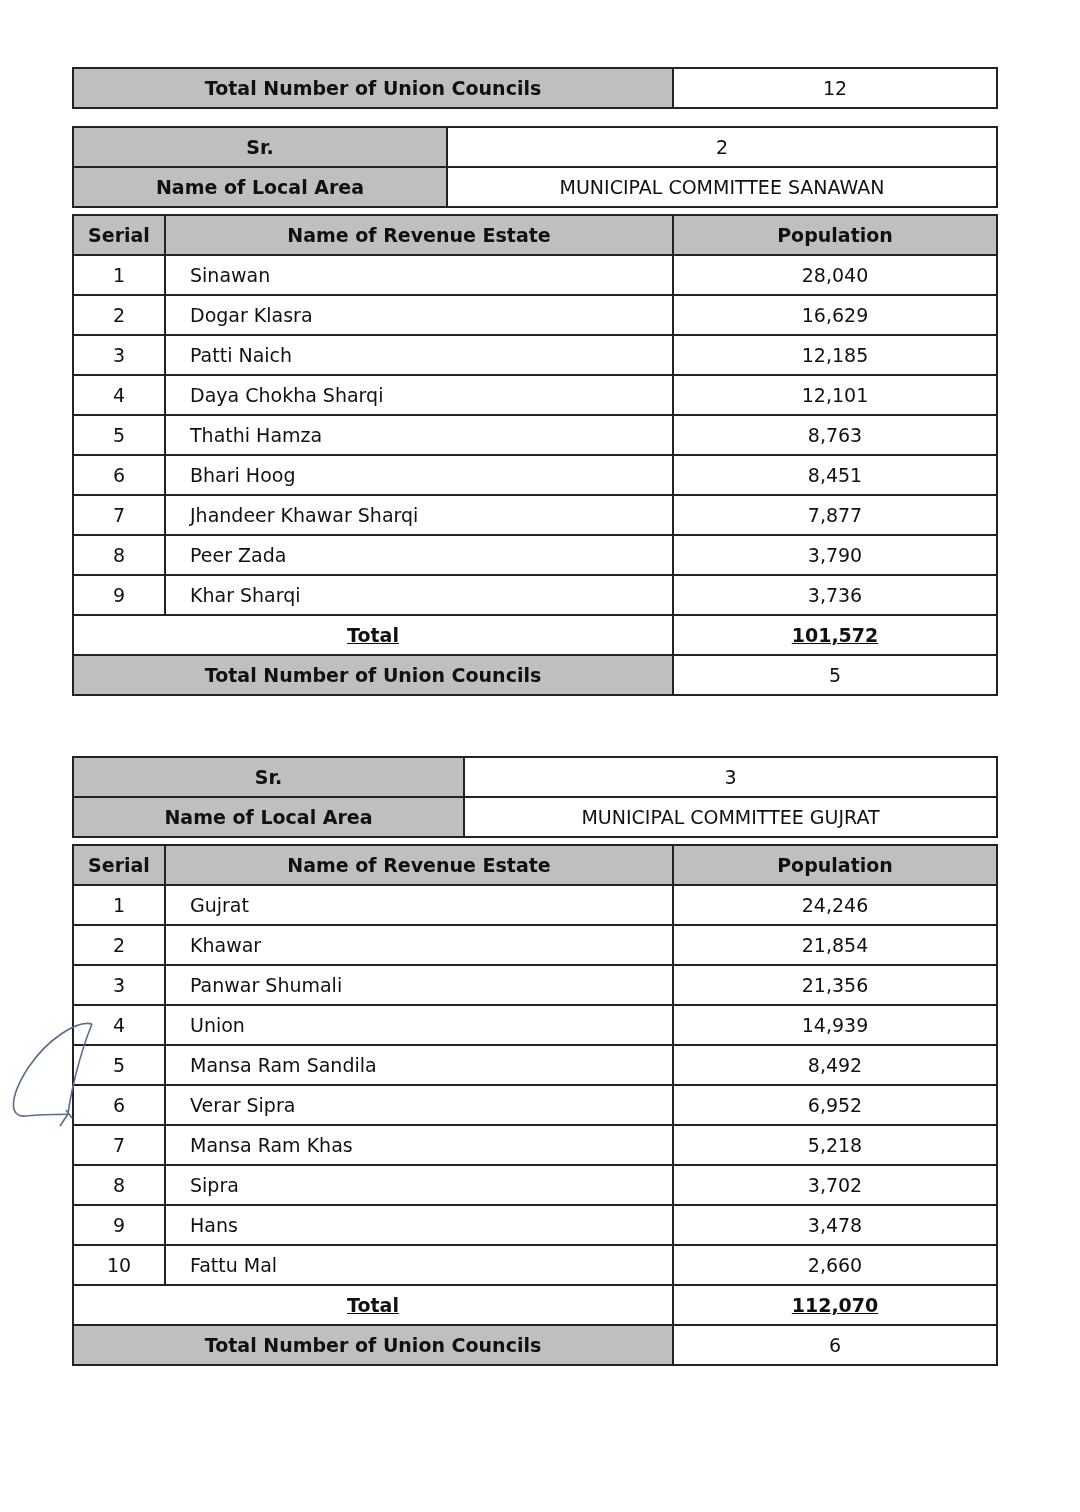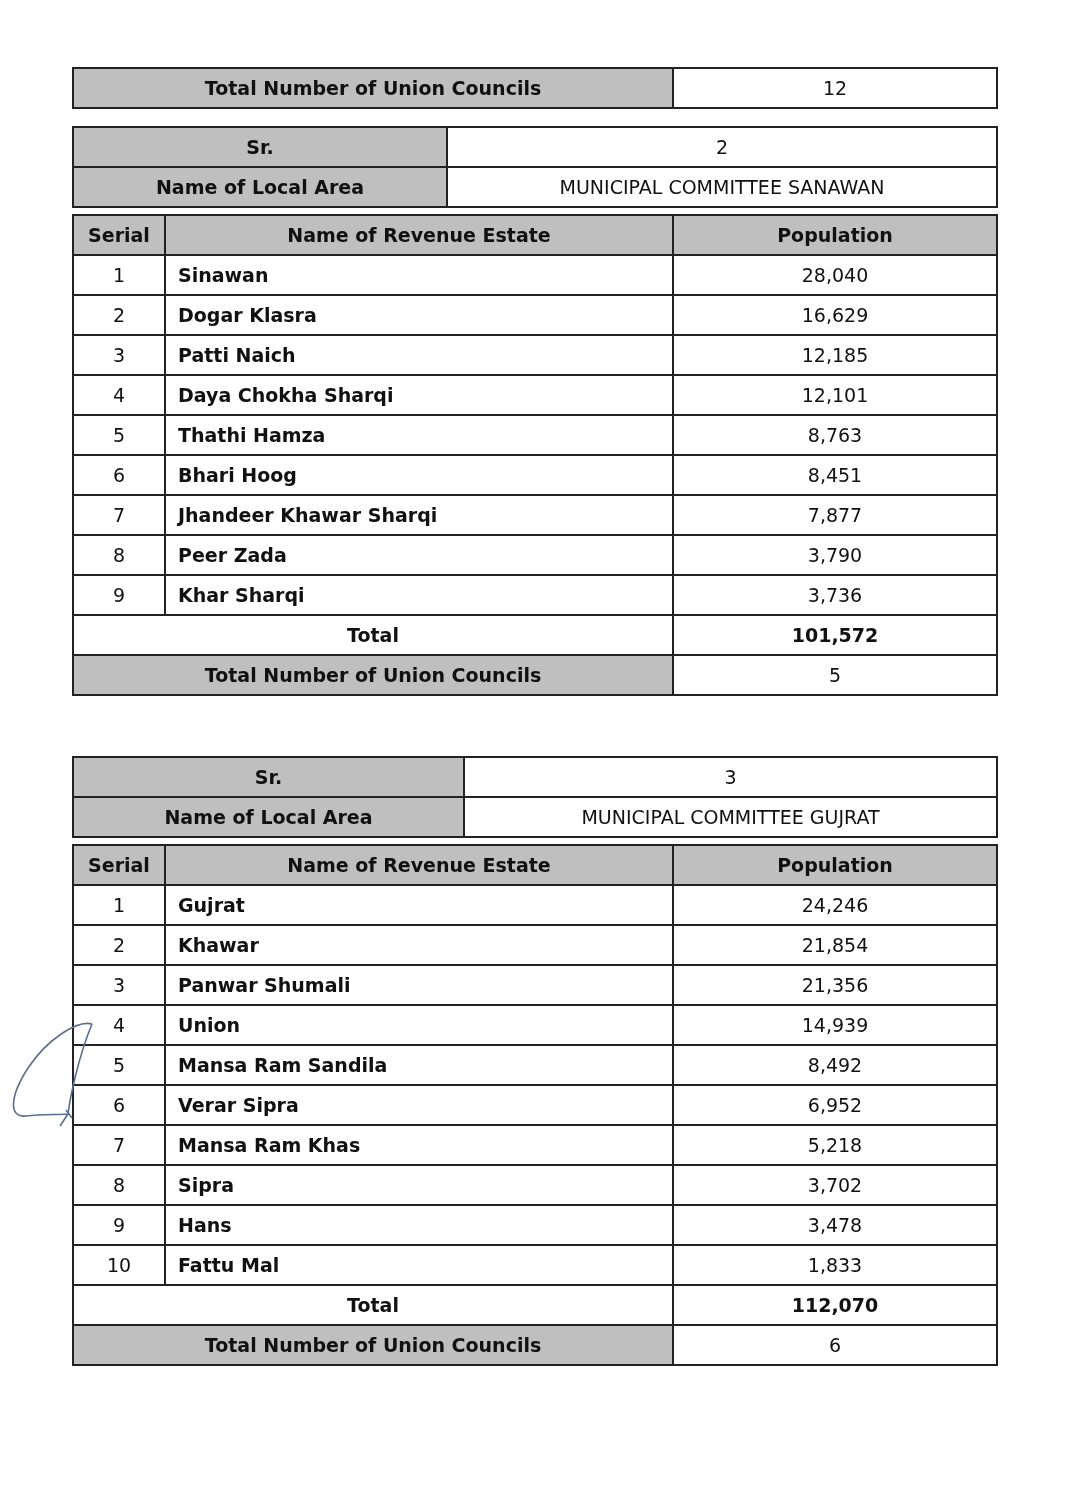--- a/index.html
+++ b/index.html
@@ -2,22 +2,22 @@
 <html><head>
 <meta charset="utf-8">
 <style>
   html, body { margin: 0; padding: 0; background: #ffffff; }
   body { width: 1080px; height: 1512px; position: relative; overflow: hidden;
          font-family: "DejaVu Sans", sans-serif; color: #111; }
   table { border-collapse: collapse; position: absolute; left: 72px; width: 924px; table-layout: fixed; }
   td { border: 2px solid #222; height: 40px; font-size: 19px; padding: 0 8px; box-sizing: border-box; }
   .gray { background: #bfbfbf; font-weight: bold; text-align: center; }
   .c { text-align: center; margin-left: 41px; }
-  .b { font-weight: bold; }
-  .name { text-align: left; padding-left: 12px; font-weight: bold; }
+  .b { font-weight: bold; text-decoration: underline; }
+  .name { text-align: left; padding-left: 24px; }
   #signature { position: absolute; left: 8px; top: 1018px; }
 </style>
 </head>
 <body>
 
 <table style="top:67px;">
   <colgroup>
       <col style="width:600px">
       <col style="width:324px">
     </colgroup>
@@ -189,21 +189,21 @@
         <td class="c">3,702</td>
       </tr>
       <tr>
         <td class="c">9</td>
         <td class="name">Hans</td>
         <td class="c">3,478</td>
       </tr>
       <tr>
         <td class="c">10</td>
         <td class="name">Fattu Mal</td>
-        <td class="c">1,833</td>
+        <td class="c">2,660</td>
       </tr>
     </tbody>
   <tfoot>
     <tr>
       <td colspan="2" class="c b">Total</td>
       <td class="c b">112,070</td>
     </tr>
     <tr>
       <td colspan="2" class="gray">Total Number of Union Councils</td>
       <td class="c">6</td>

